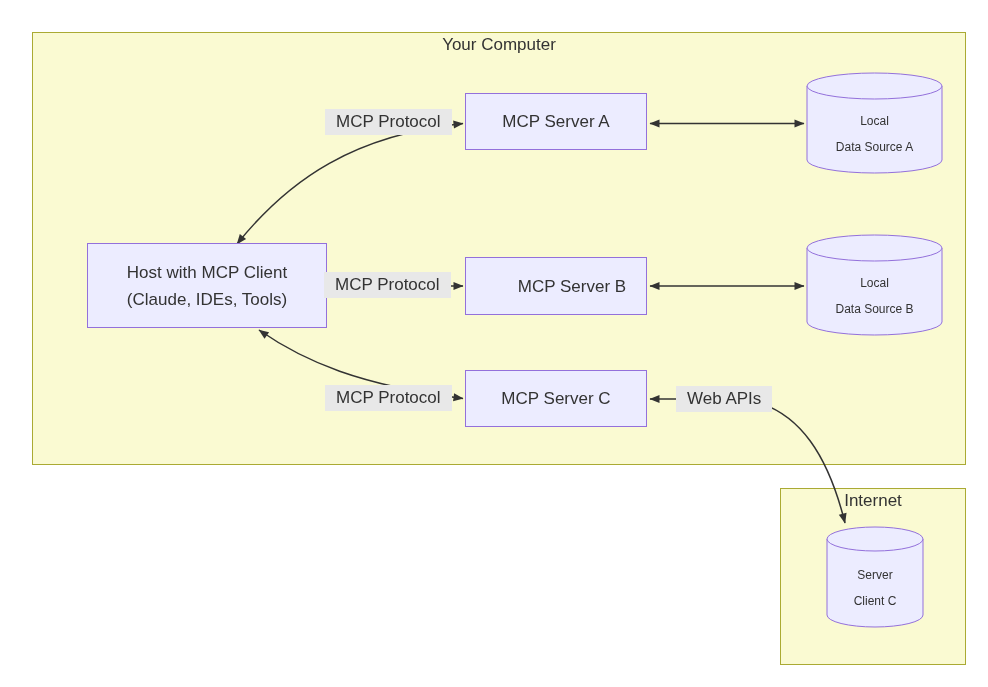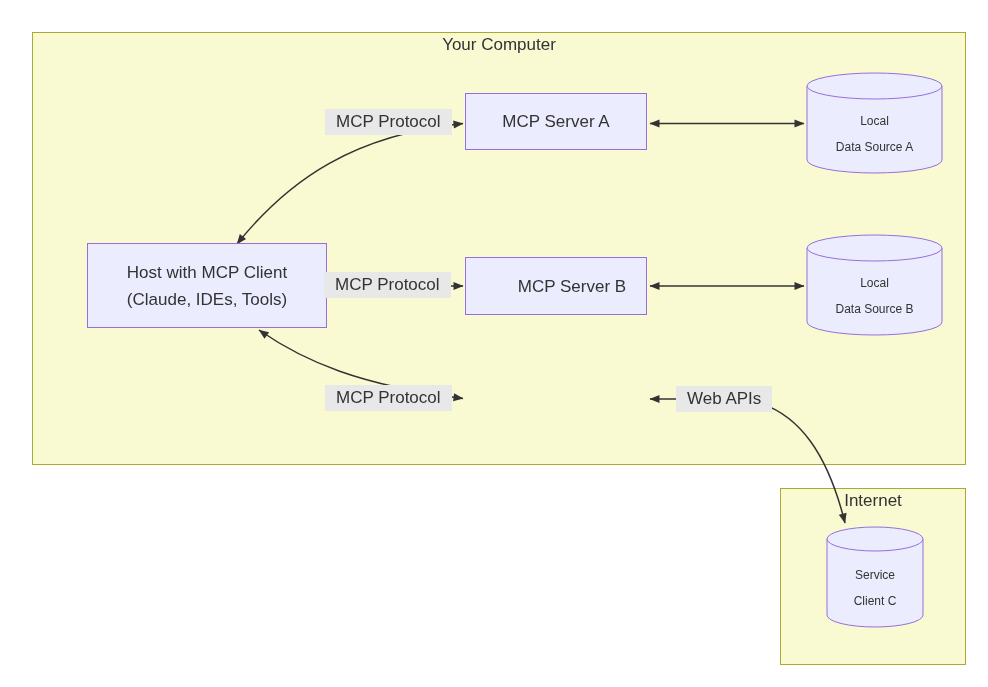--- a/index.html
+++ b/index.html
@@ -71,33 +71,36 @@
   </div>
 
   <div class="node" style="left:465px;top:93px;width:182px;height:57px;">
     <span>MCP Server A</span>
   </div>
 
   <div class="node" style="left:465px;top:257px;width:182px;height:58px;padding-left:32px;">
     <span>MCP Server B</span>
   </div>
 
+  <div class="node" style="left:465px;top:370px;width:182px;height:57px;">
+    <span>MCP Server C</span>
+  </div>
 
   <div class="cyl-label" style="left:807px;top:108px;width:135px;">
     <div>Local</div>
     <div>Data Source A</div>
   </div>
 
   <div class="cyl-label" style="left:807px;top:270px;width:135px;">
     <div>Local</div>
     <div>Data Source B</div>
   </div>
 
   <div class="cyl-label" style="left:827px;top:562px;width:96px;">
-    <div>Service</div>
+    <div>Server</div>
     <div>Client C</div>
   </div>
 
   <div class="edge-label" style="left:325px;top:109px;">MCP Protocol</div>
   <div class="edge-label" style="left:324px;top:272px;">MCP Protocol</div>
   <div class="edge-label" style="left:325px;top:385px;">MCP Protocol</div>
   <div class="edge-label" style="left:676px;top:386px;">Web APIs</div>
 
 </div>
 

